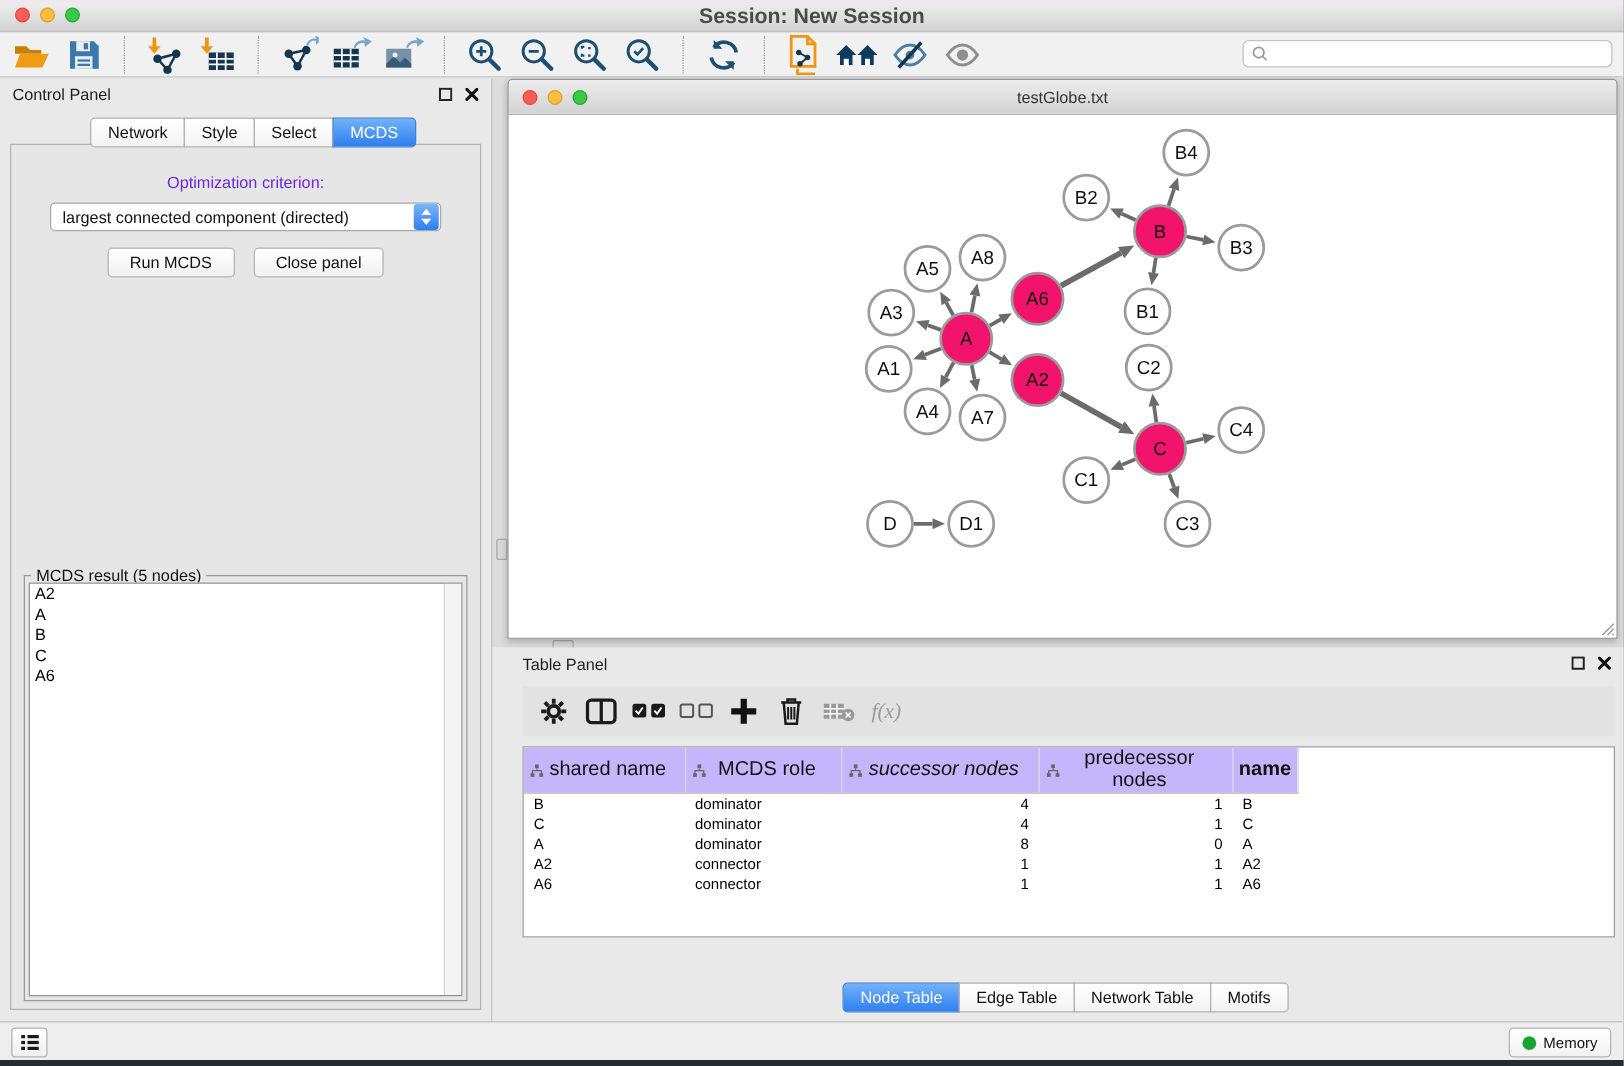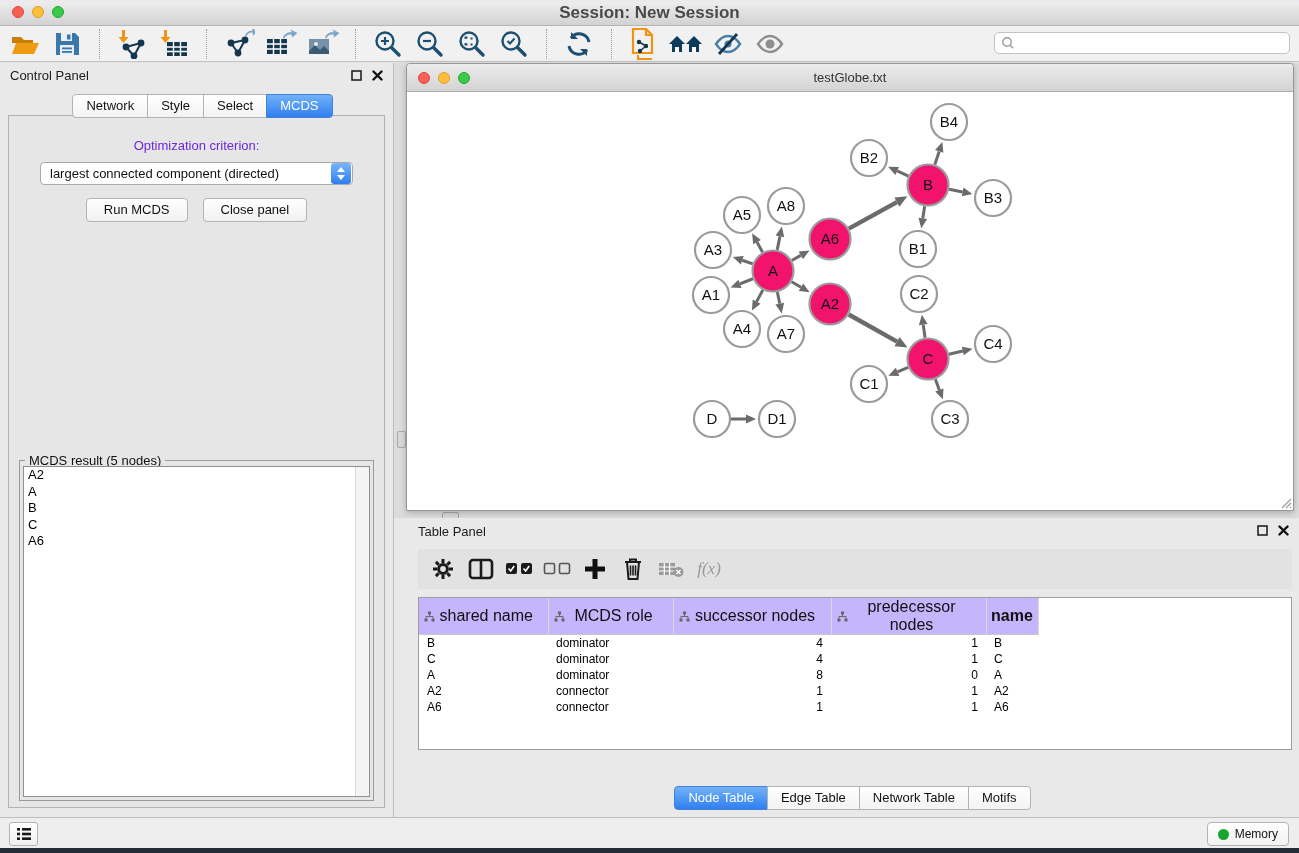--- a/index.html
+++ b/index.html
@@ -521,21 +521,21 @@
                   <span class="hwrap">
                     <svg width="11" height="11" viewBox="0 0 11 11" style="margin-left: 5px;">
                       <rect x="4" y="0.5" width="3" height="3" fill="#666"></rect>
                       <path d="M5.5 3.5v2M2 7.5V5.5h7v2" stroke="#666" fill="none" stroke-width="1"></path>
                       <rect x="0.5" y="7.5" width="3" height="3" fill="#666"></rect>
                       <rect x="7.5" y="7.5" width="3" height="3" fill="#666"></rect>
                     </svg>
                     <span class="hlabel">MCDS role</span>
                   </span>
                 </th>
-                <th style="width: 158px;">
+                <th style="width: 158px; font-style: italic;">
                   <span class="hwrap">
                     <svg width="11" height="11" viewBox="0 0 11 11" style="margin-left: 5px;">
                       <rect x="4" y="0.5" width="3" height="3" fill="#666"></rect>
                       <path d="M5.5 3.5v2M2 7.5V5.5h7v2" stroke="#666" fill="none" stroke-width="1"></path>
                       <rect x="0.5" y="7.5" width="3" height="3" fill="#666"></rect>
                       <rect x="7.5" y="7.5" width="3" height="3" fill="#666"></rect>
                     </svg>
                     <span class="hlabel">successor nodes</span>
                   </span>
                 </th>

